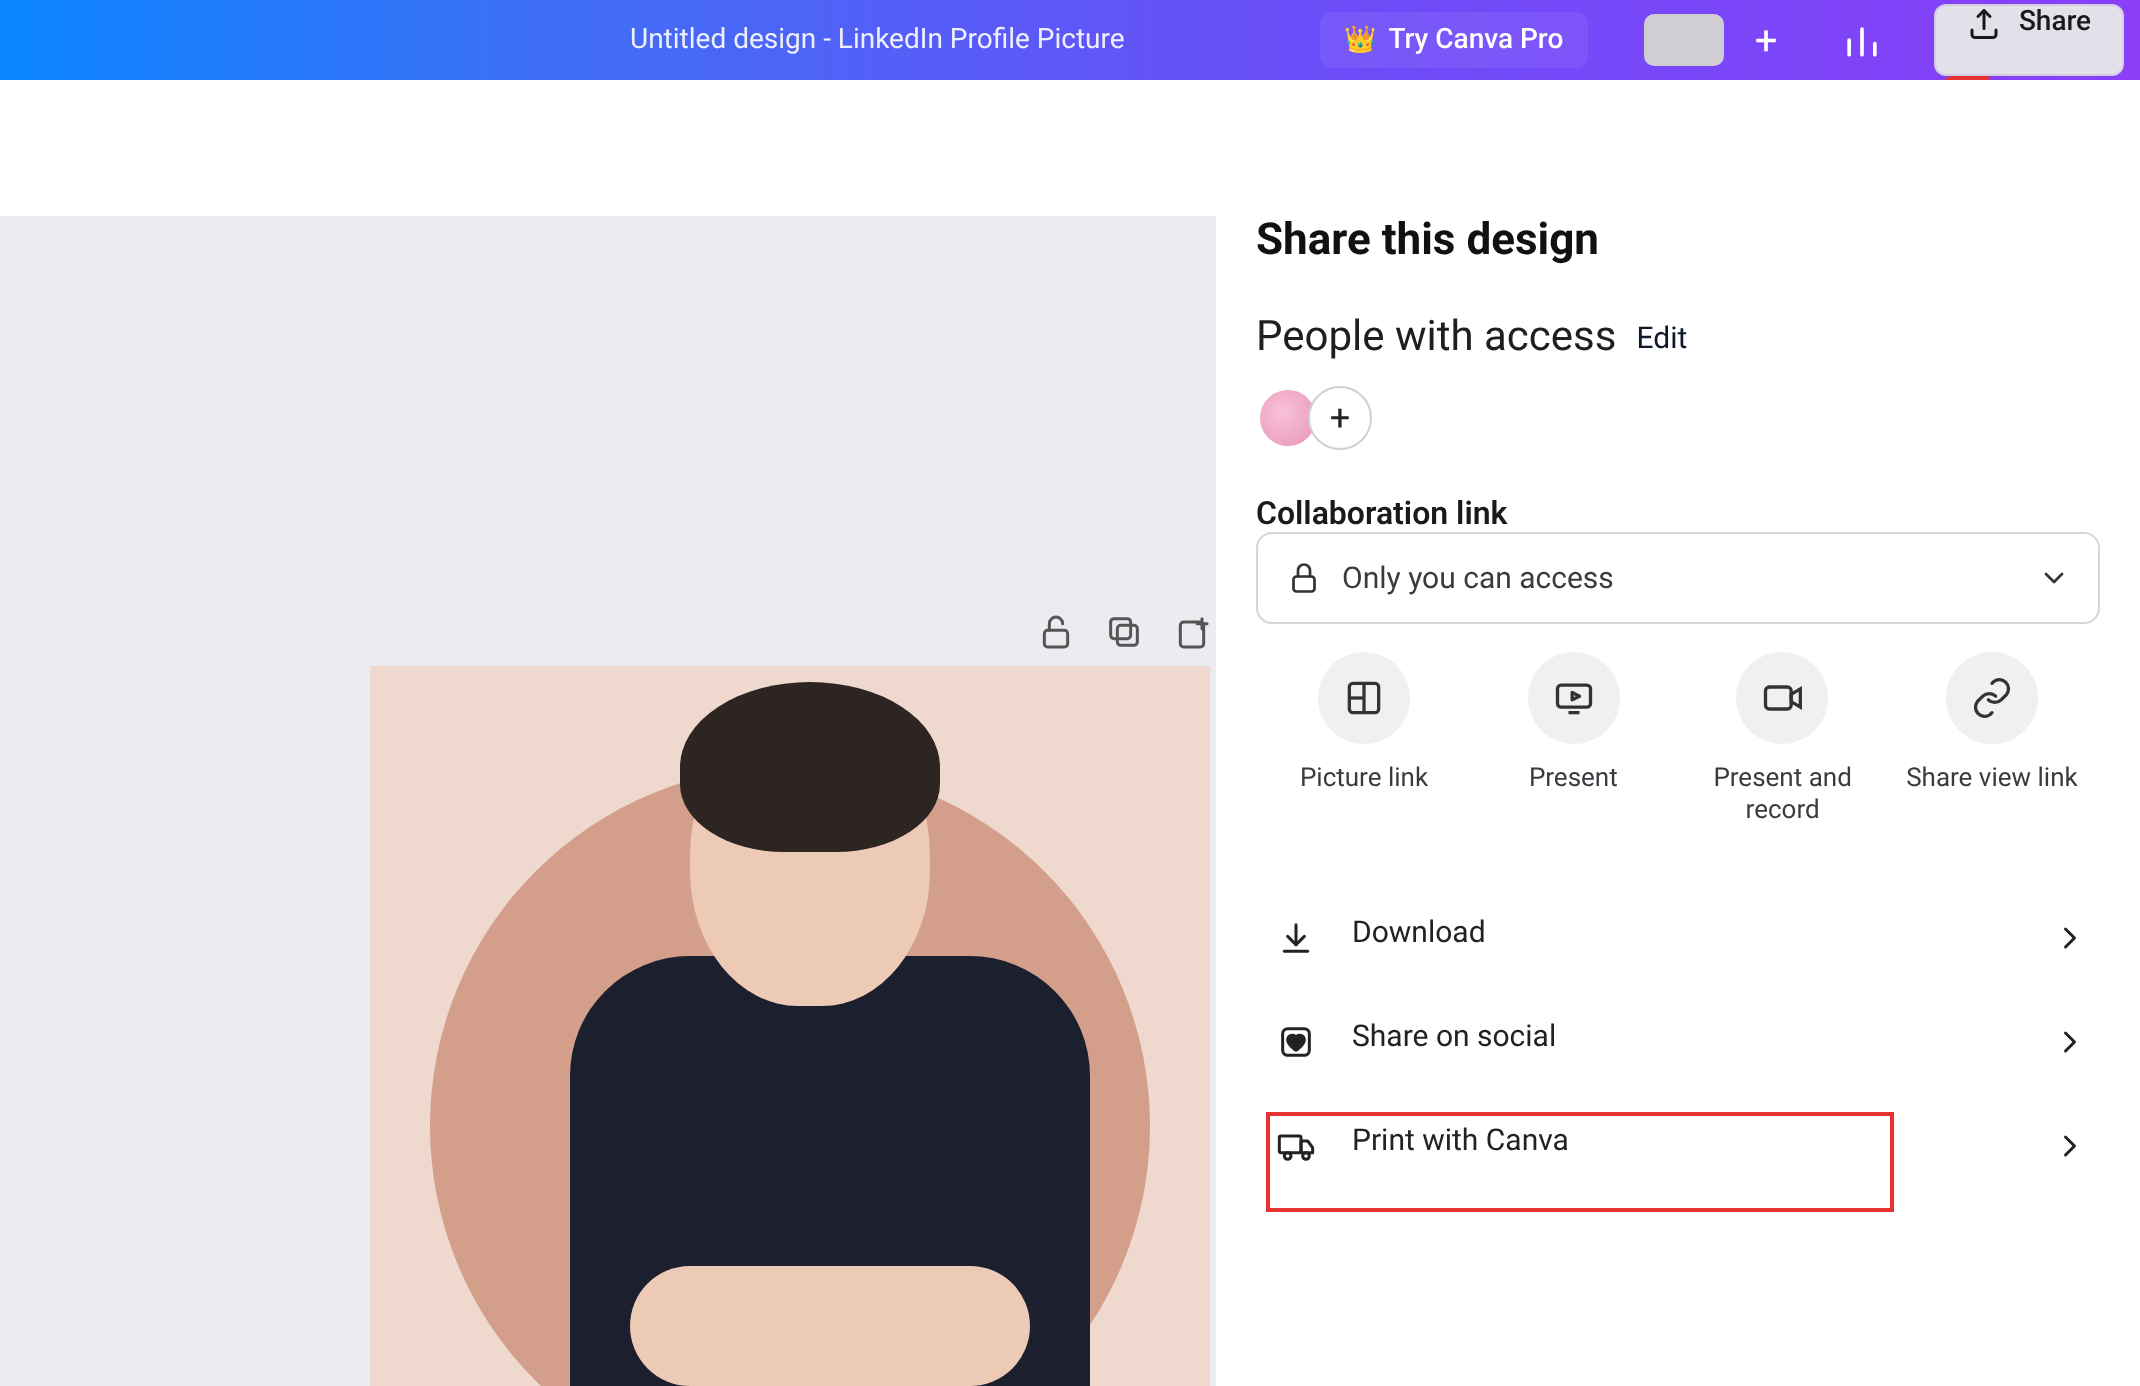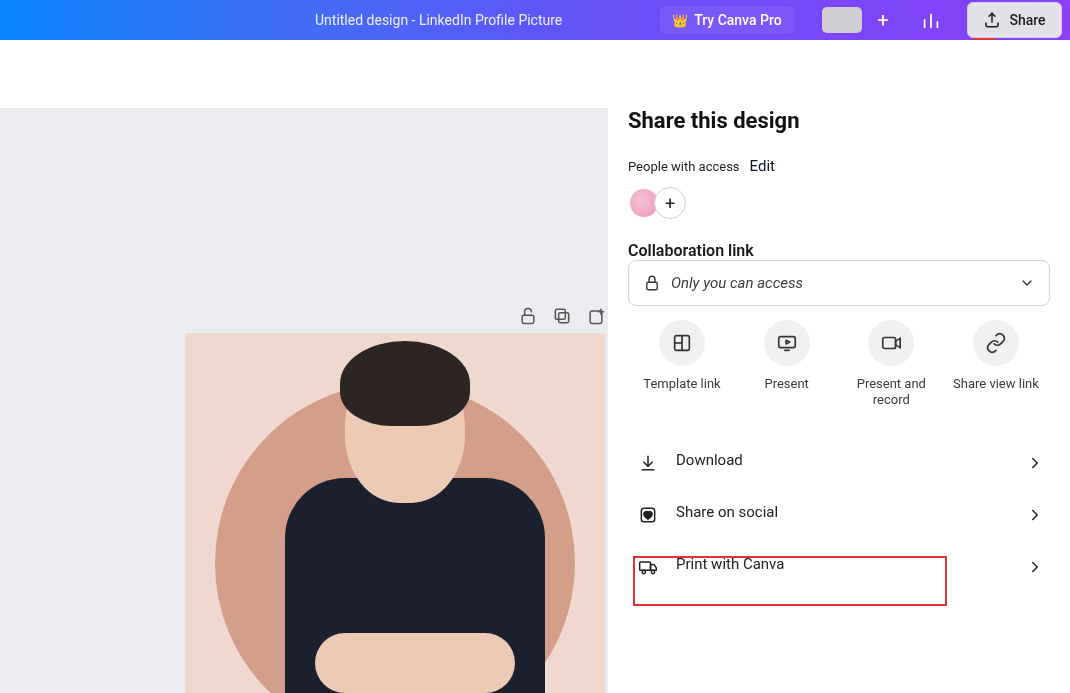--- a/index.html
+++ b/index.html
@@ -67,21 +67,21 @@
     }
     .share-btn {
       position: absolute;
       left: 967px;
       width: 95px;
       height: 36px;
       background: #e4e0ea;
       border: 1px solid #d2cde0;
       border-radius: 6px;
       display: flex;
-      align-items: center;
+      align-items: flex-start;
       justify-content: center;
       gap: 8px;
       cursor: pointer;
       top: 2px;
     }
     .share-btn-text {
       color: #19191c;
       font-size: 14px;
       font-weight: 500;
     }
@@ -182,21 +182,21 @@
       color: #111;
       margin-bottom: 24px;
       margin-top: 40px;
     }
     .access-row {
       display:flex;
       align-items:center;
       gap:10px;
       margin-bottom:12px;
     }
-    .access-text { font-size:13px; color:#1f1f23; }
+    .access-text { font-size:21px; color:#1f1f23; }
     .edit-link { font-size:15px; color:#0f172a; cursor:pointer; }
     .people-input {
       width:100%;
       height:46px;
       border:1px solid #d4d4d9;
       border-radius:8px;
       padding:0 14px;
       font-size:15px;
       color:#333;
       margin-bottom:12px;
@@ -233,21 +233,20 @@
       width:100%;
       height:46px;
       border:1px solid #d4d4d9;
       border-radius:8px;
       display:flex;
       align-items:center;
       justify-content:space-between;
       padding:0 14px;
       cursor:pointer;
       margin-bottom:14px;
-      font-style:italic;
     }
     .access-select-left { display:flex; align-items:center; gap:10px; }
     .access-select-text { font-size:15px; color:#3a3a40; }
     .copy-link-btn {
       width:100%;
       height:46px;
       background:#8b3dff;
       border:none;
       border-radius:8px;
       color:#fff;
@@ -431,21 +430,21 @@
     <div class="action-item">
       <div class="action-circle">
         <span>
           <svg width="22" height="22" viewBox="0 0 24 24" fill="none" stroke="#333" stroke-width="1.8">
             <rect x="4" y="4" width="16" height="16" rx="2"></rect>
             <line x1="12" y1="4" x2="12" y2="20"></line>
             <line x1="4" y1="12" x2="12" y2="12"></line>
           </svg>
         </span>
       </div>
-      <span class="action-label">Template link</span>
+      <span class="action-label">Picture link</span>
     </div>
     <div class="action-item">
       <div class="action-circle">
         <span>
           <svg width="22" height="22" viewBox="0 0 24 24" fill="none" stroke="#333" stroke-width="1.8" stroke-linejoin="round">
             <rect x="3" y="5" width="18" height="12" rx="2"></rect>
             <polygon points="11 9 15 11 11 13"></polygon>
             <line x1="9" y1="20" x2="15" y2="20"></line>
           </svg>
         </span>

